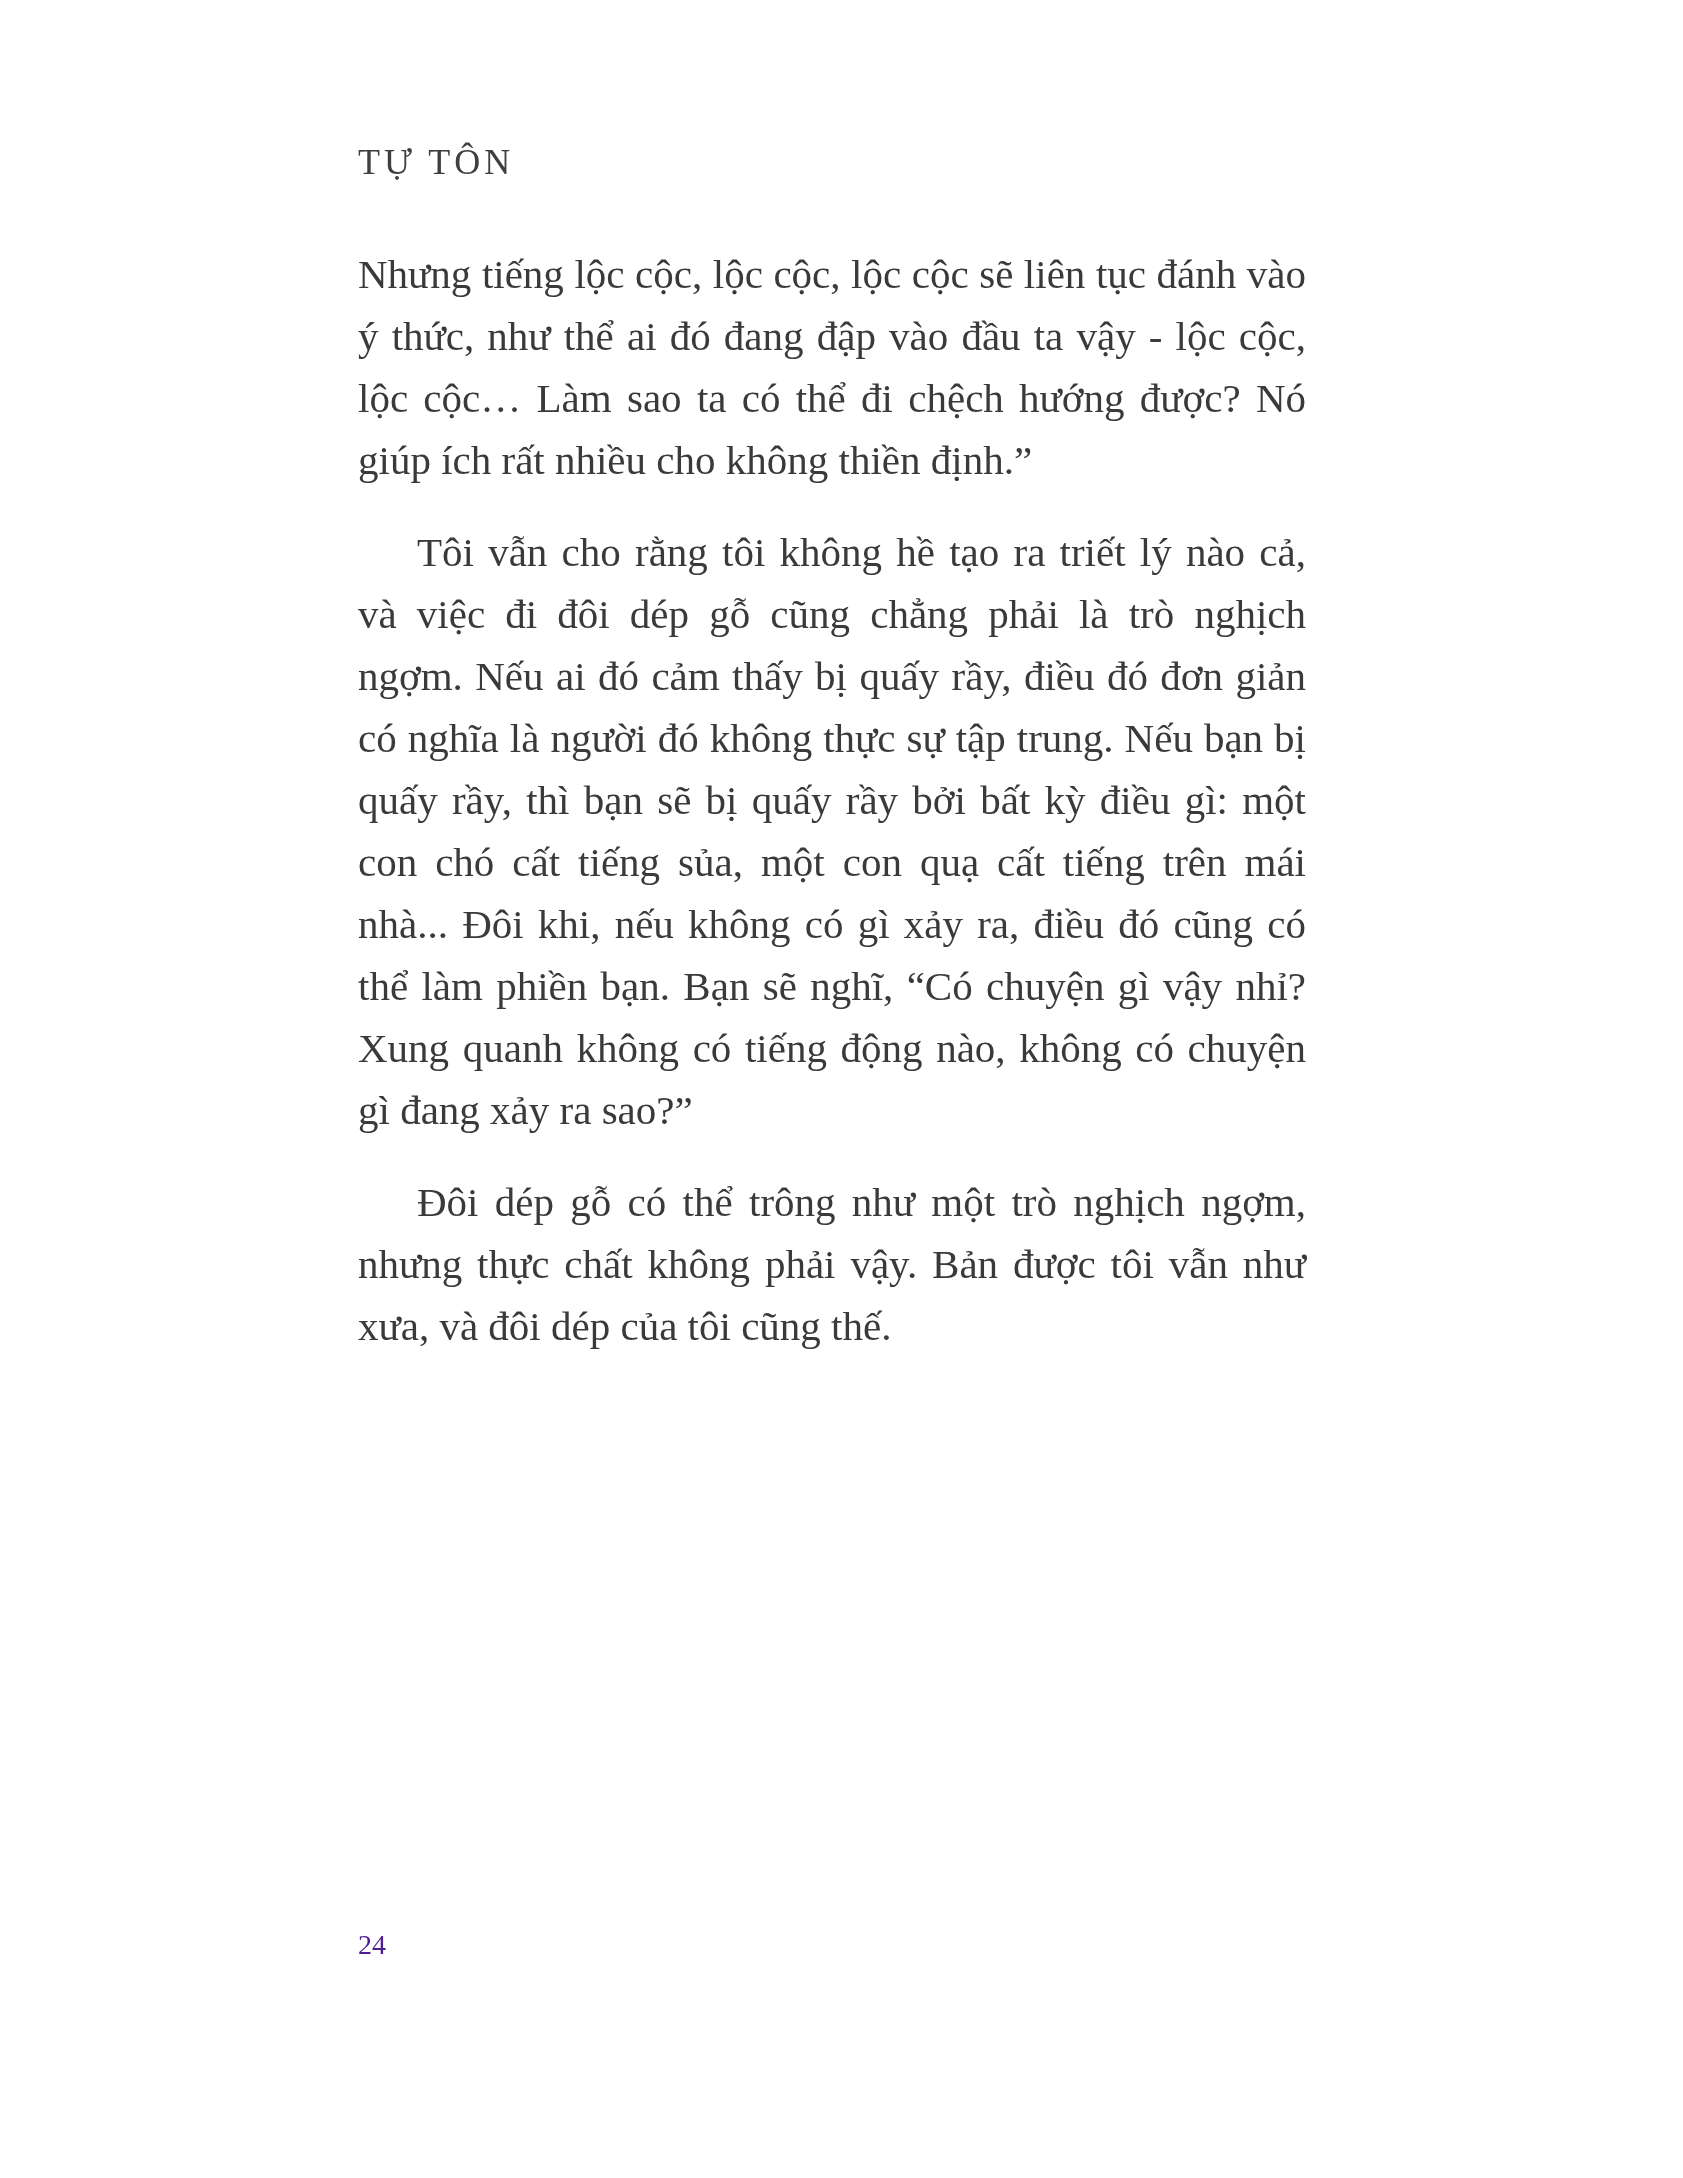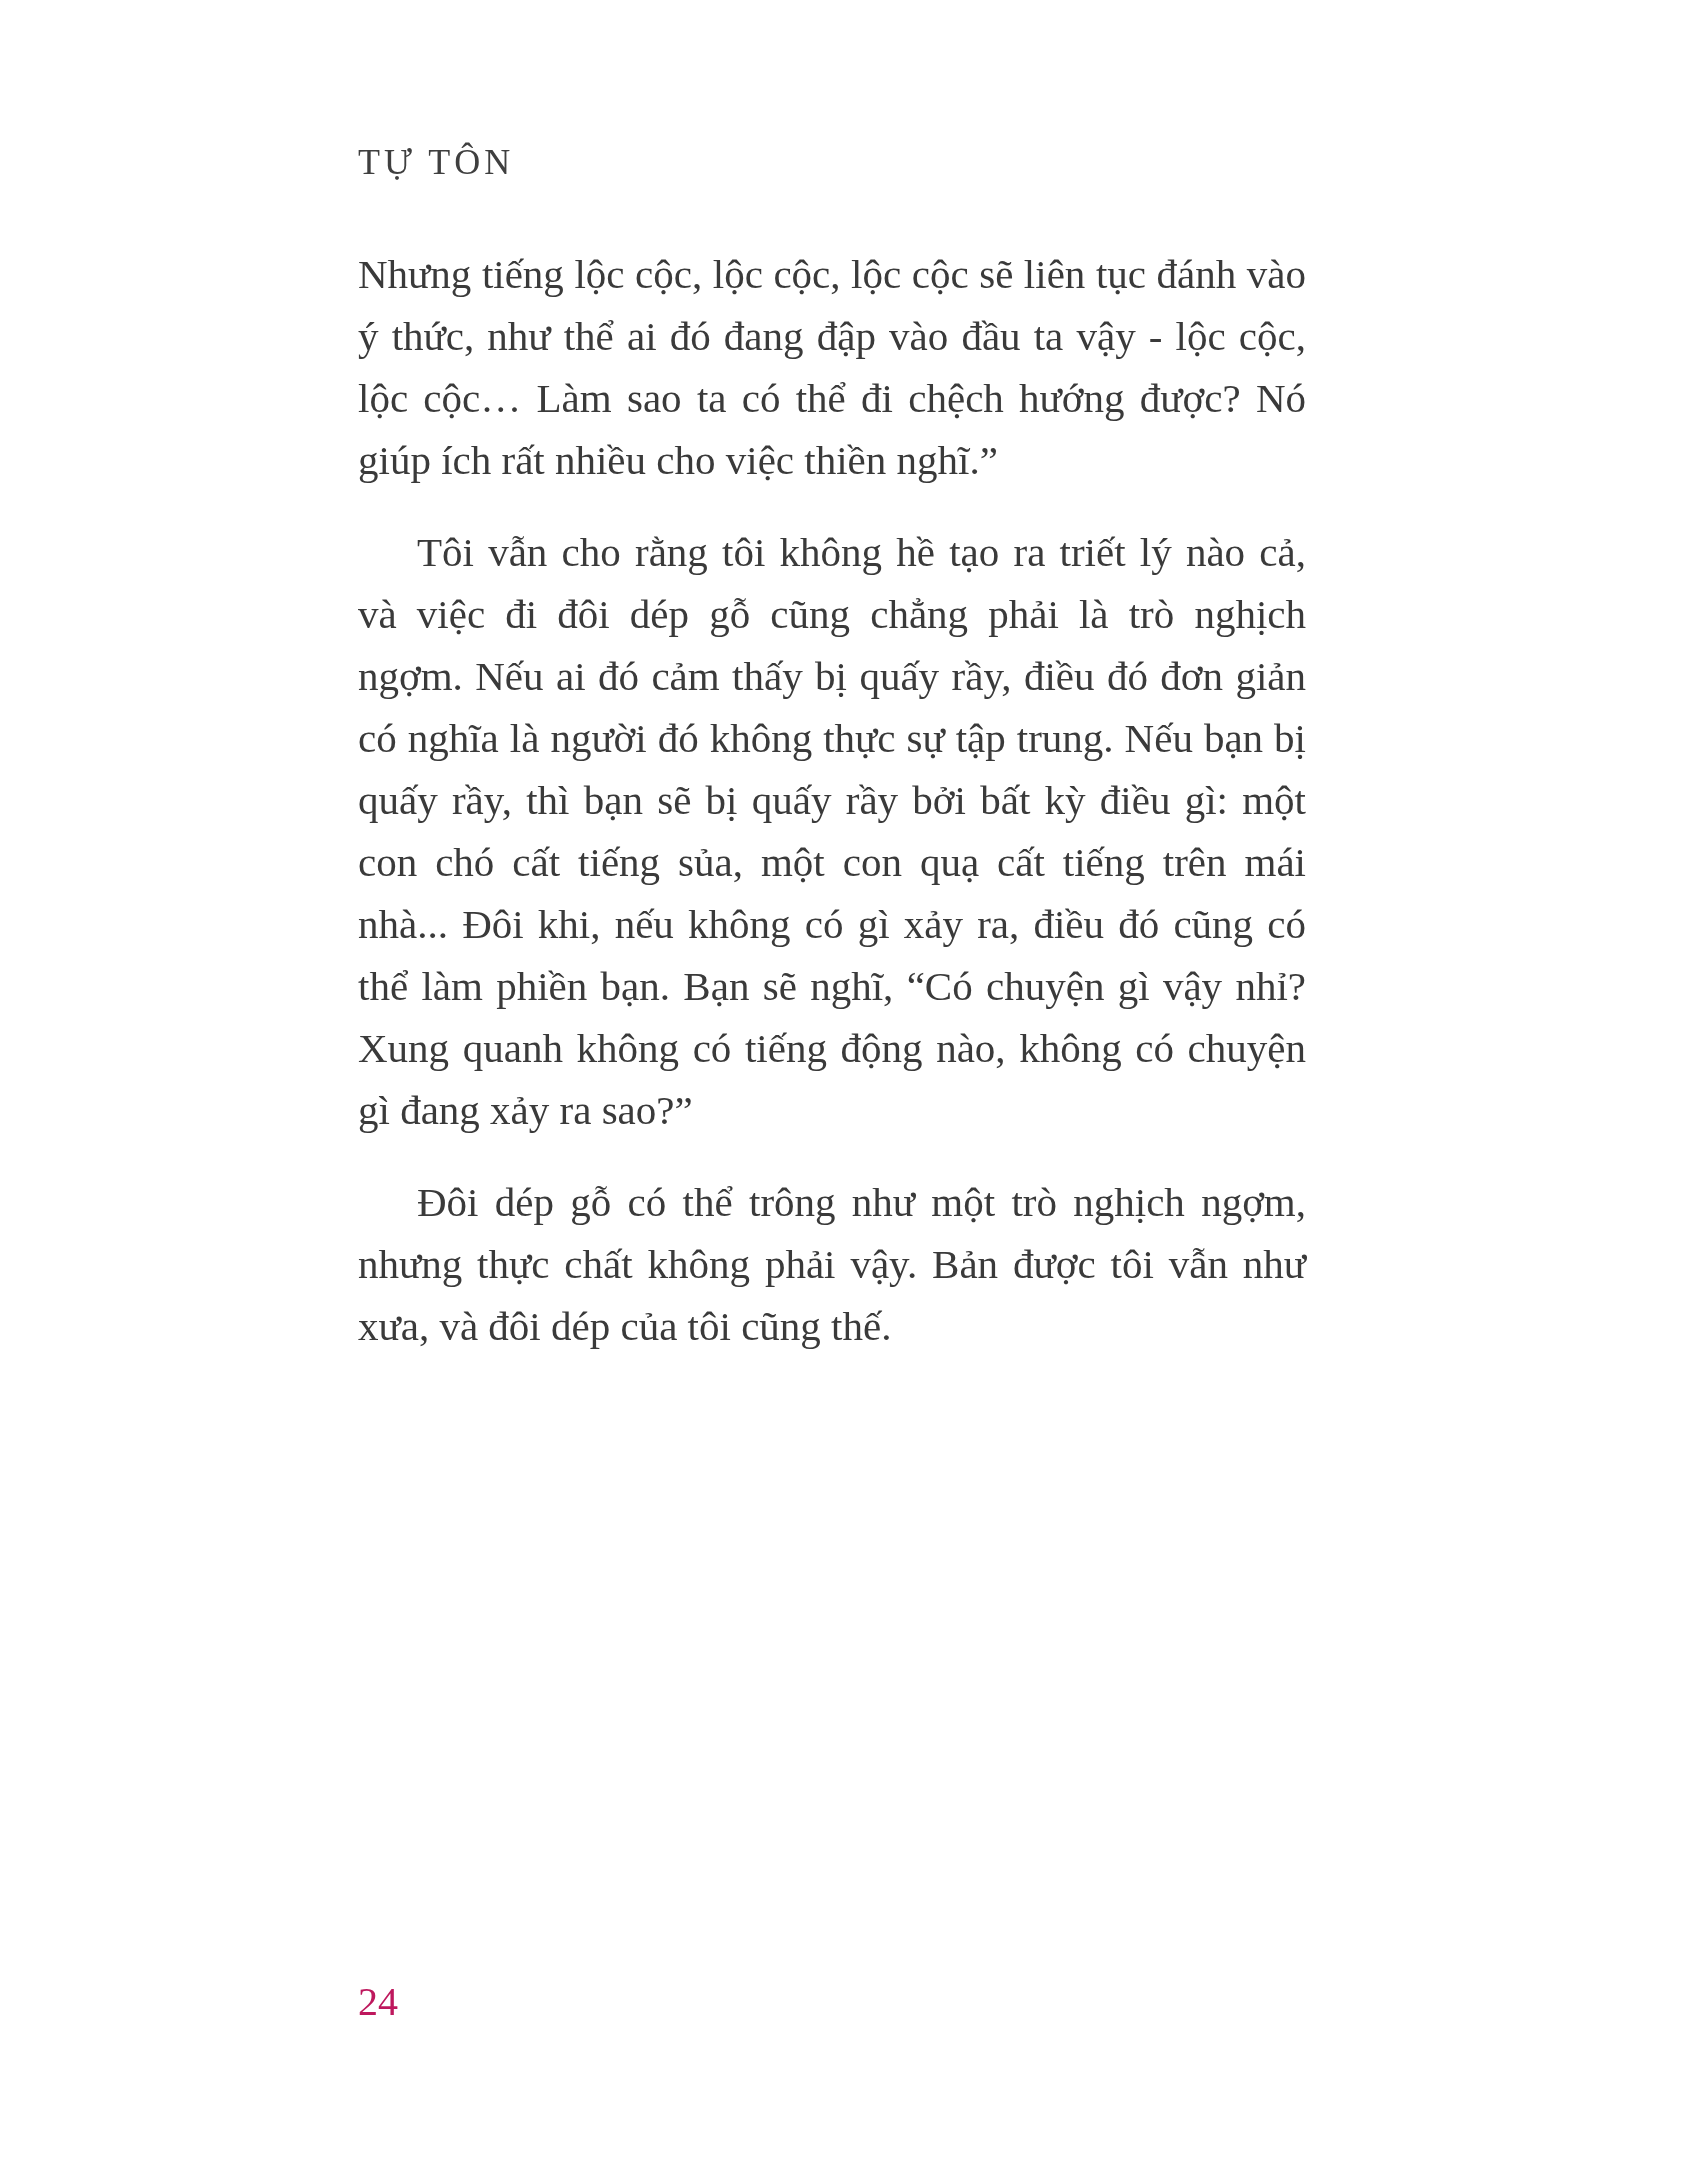--- a/index.html
+++ b/index.html
@@ -46,34 +46,34 @@
   }
   .para.indent {
     text-indent: 59px;
   }
   .para.no-indent {
     text-indent: 0;
   }
   .page-number {
     position: absolute;
     left: 358px;
-    top: 1978px;
-    font-size: 40px;
-    color: #be185d;
+    top: 1929px;
+    font-size: 28px;
+    color: #4c1d95;
   }
 </style>
 </head>
 <body>
 
 <div class="page">
 
   <div class="running-head">TỰ TÔN</div>
 
   <div class="body-text">
-    <p class="para no-indent">Nhưng tiếng lộc cộc, lộc cộc, lộc cộc sẽ liên tục đánh vào ý thức, như thể ai đó đang đập vào đầu ta vậy - lộc cộc, lộc cộc… Làm sao ta có thể đi chệch hướng được? Nó giúp ích rất nhiều cho việc thiền nghĩ.”</p>
+    <p class="para no-indent">Nhưng tiếng lộc cộc, lộc cộc, lộc cộc sẽ liên tục đánh vào ý thức, như thể ai đó đang đập vào đầu ta vậy - lộc cộc, lộc cộc… Làm sao ta có thể đi chệch hướng được? Nó giúp ích rất nhiều cho không thiền định.”</p>
     <p class="para indent">Tôi vẫn cho rằng tôi không hề tạo ra triết lý nào cả, và việc đi đôi dép gỗ cũng chẳng phải là trò nghịch ngợm. Nếu ai đó cảm thấy bị quấy rầy, điều đó đơn giản có nghĩa là người đó không thực sự tập trung. Nếu bạn bị quấy rầy, thì bạn sẽ bị quấy rầy bởi bất kỳ điều gì: một con chó cất tiếng sủa, một con quạ cất tiếng trên mái nhà... Đôi khi, nếu không có gì xảy ra, điều đó cũng có thể làm phiền bạn. Bạn sẽ nghĩ, “Có chuyện gì vậy nhỉ? Xung quanh không có tiếng động nào, không có chuyện gì đang xảy ra sao?”</p>
     <p class="para indent">Đôi dép gỗ có thể trông như một trò nghịch ngợm, nhưng thực chất không phải vậy. Bản được tôi vẫn như xưa, và đôi dép của tôi cũng thế.</p>
   </div>
 
   <div class="page-number">24</div>
 
 </div>
 
 
 </body></html>

